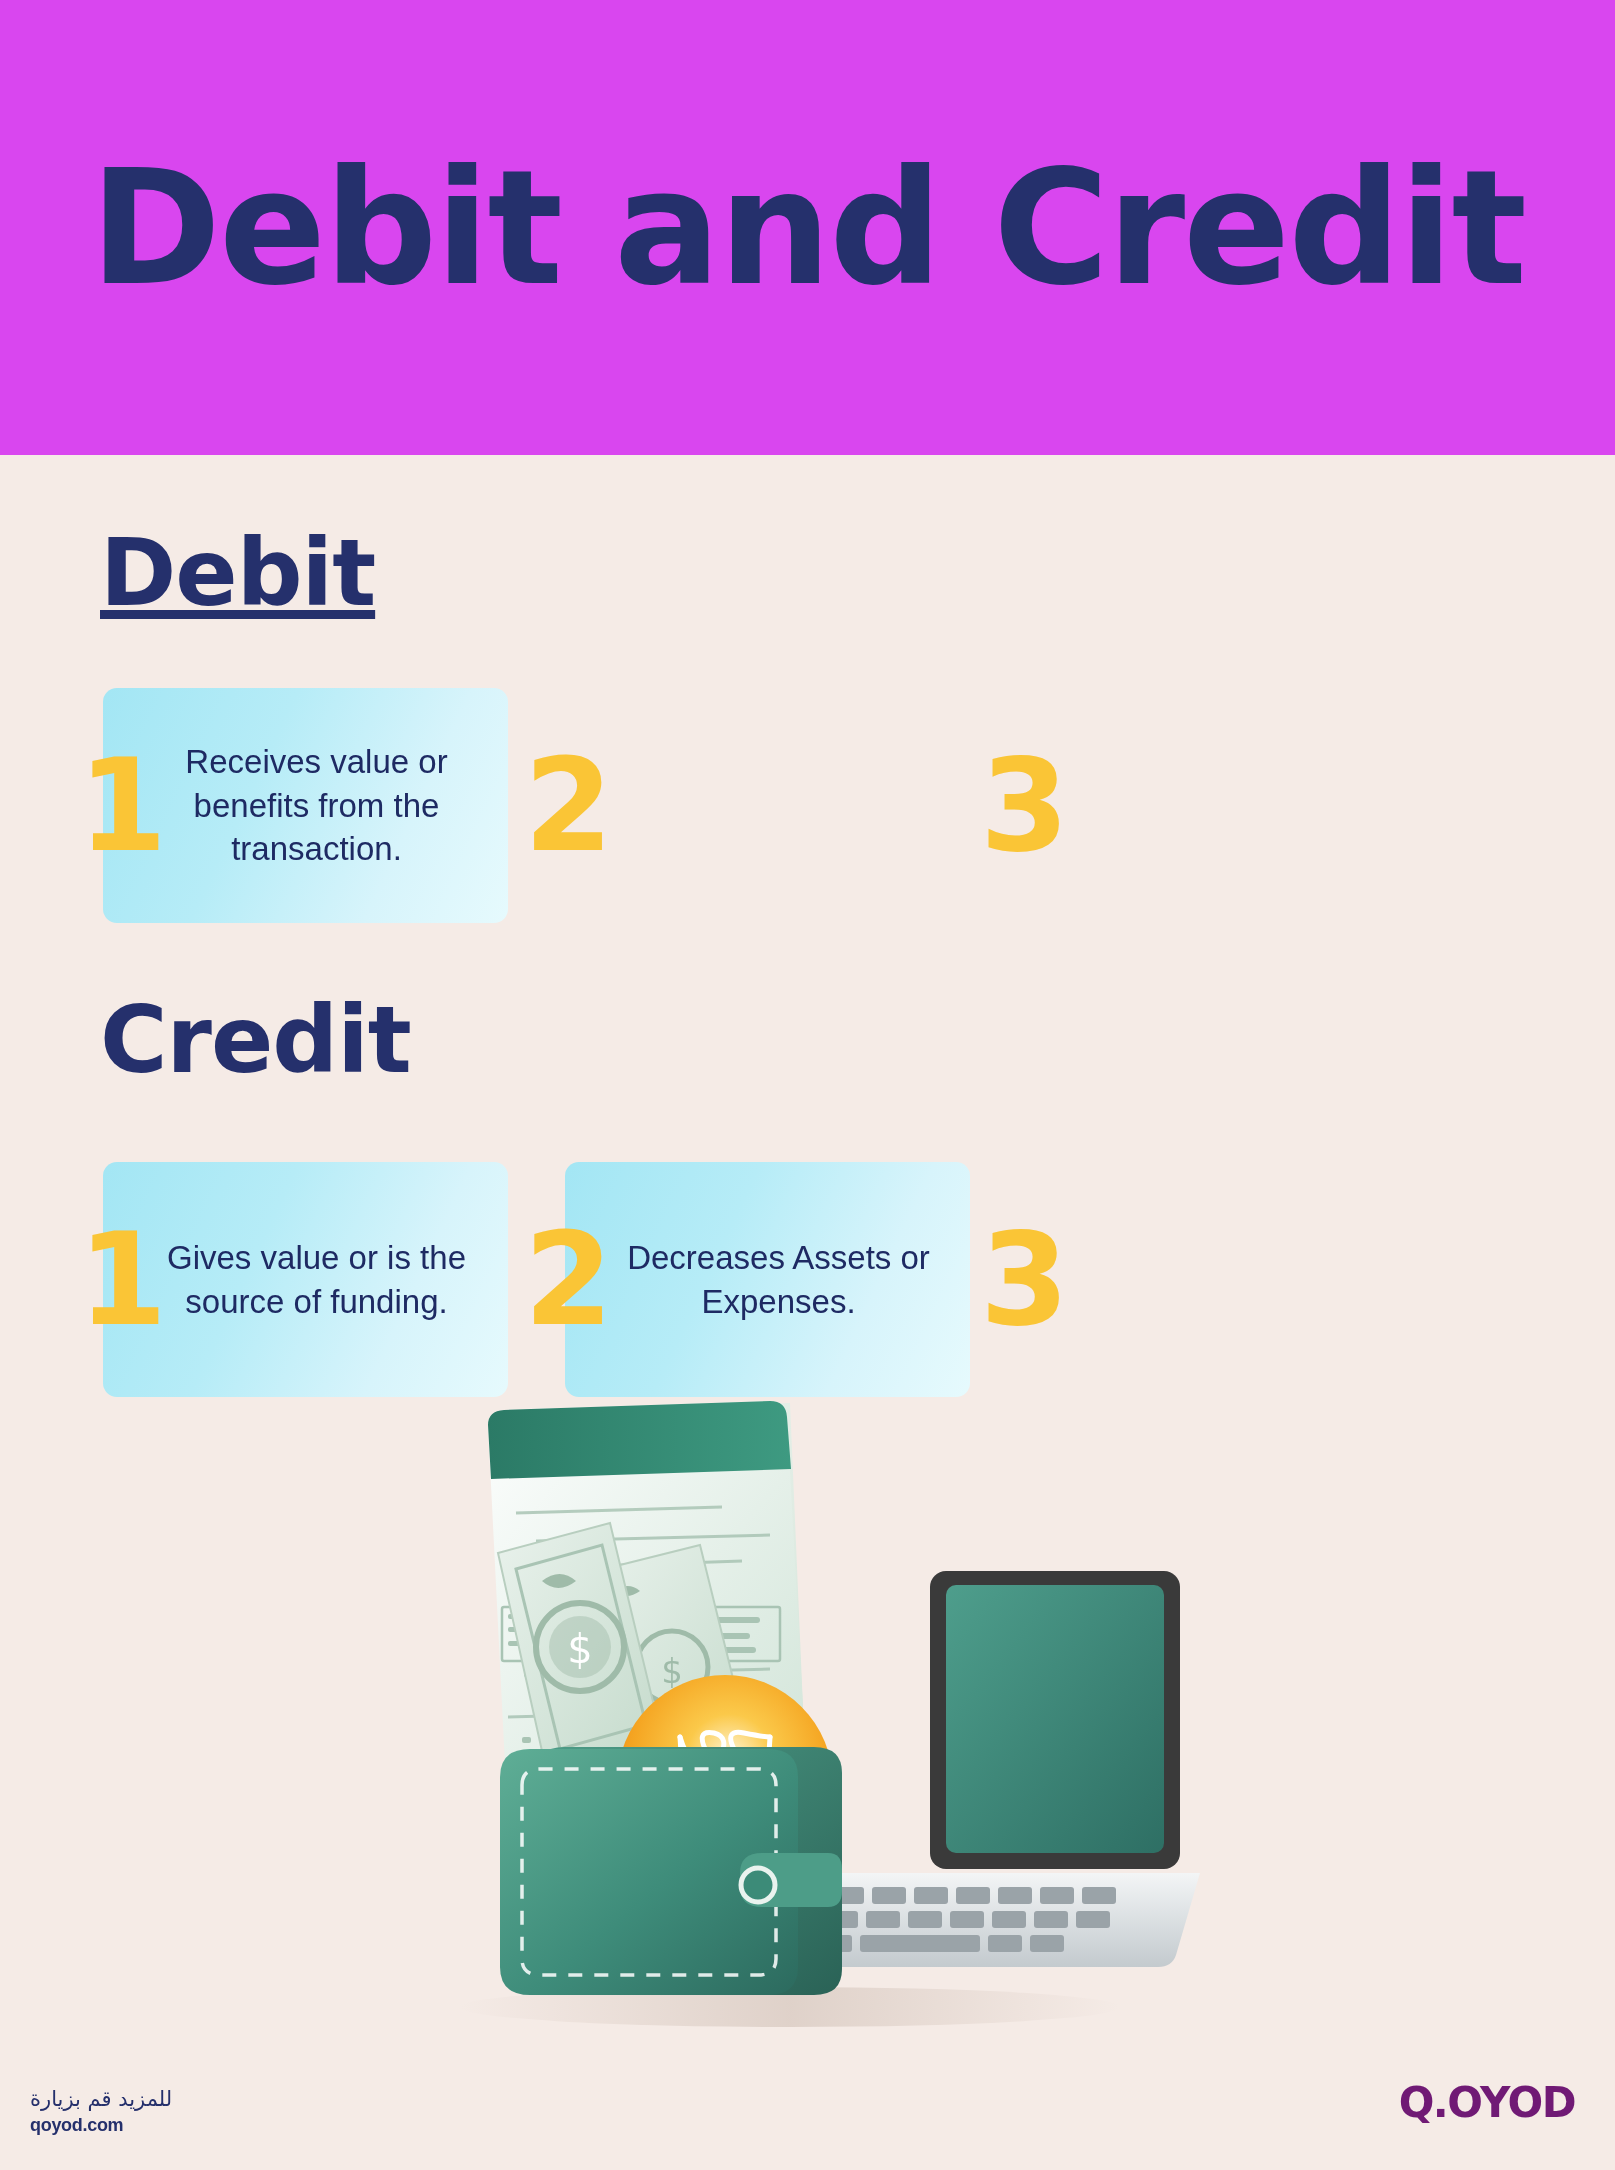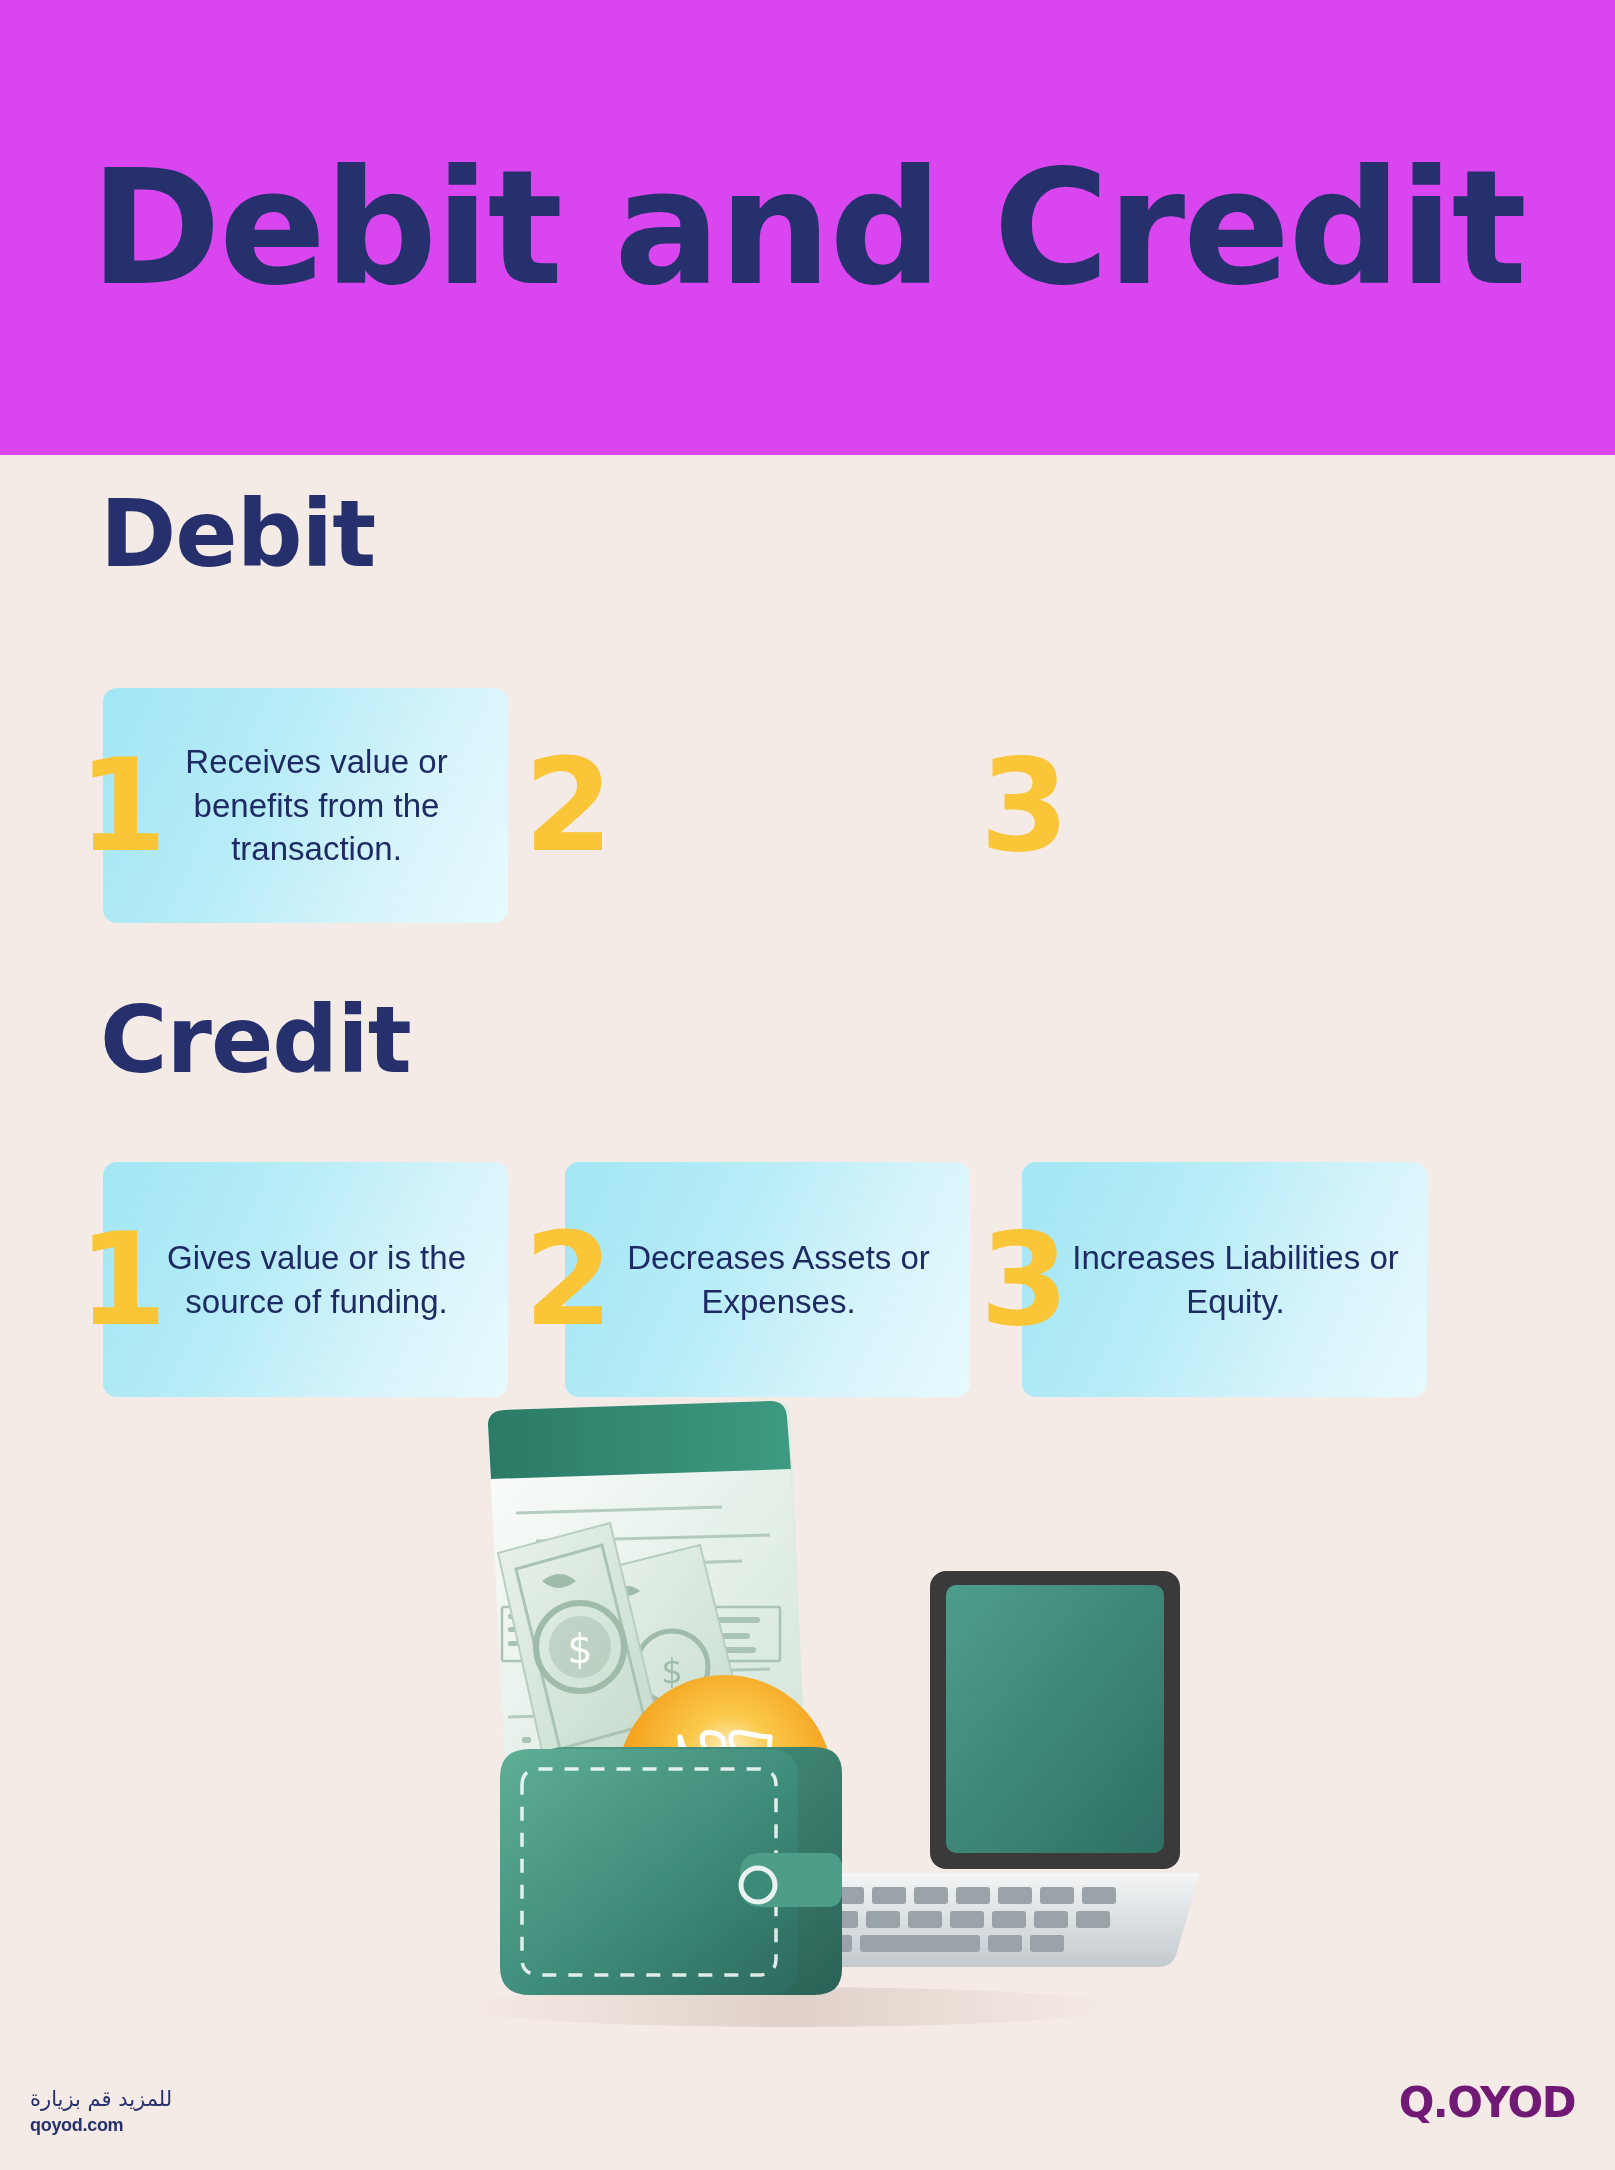--- a/index.html
+++ b/index.html
@@ -23,21 +23,21 @@
     font-family:"DejaVu Sans", sans-serif;
   }
 
   
   .section-heading {
     position:absolute; left:100px;
     font-size:92px; font-weight:bold; color:#25306C;
     letter-spacing:-1px; line-height:1;
     font-family:"DejaVu Sans", sans-serif;
   }
-  #heading-debit  { top:489px; }
+  #heading-debit  { top:528px;text-decoration:underline; }
   #heading-credit { top:995px; }
 
   .card-row { position:absolute; left:0; width:1615px; height:235px; }
   #row-debit  { top:688px; }
   #row-credit { top:1162px; }
 
   .card {
     position:absolute; top:0; height:235px;
     border-radius:14px;
     background:linear-gradient(115deg,#A3E6F4 0%,#B6ECF7 38%,#D7F4FB 72%,#E6FAFD 100%);
@@ -110,23 +110,20 @@
   <div class="card card-0">
     <div class="card-text">Gives value or is the source of funding.</div>
   </div>
   <div class="card-num num-0">1</div>
 
   <div class="card card-1">
     <div class="card-text">Decreases Assets or Expenses.</div>
   </div>
   <div class="card-num num-1">2</div>
 
-  <div class="card card-2">
-    <div class="card-text">Increases Liabilities or Equity.</div>
-  </div>
   <div class="card-num num-2">3</div>
 </div>
 
 <div class="illustration">
 <svg viewBox="0 0 830 660" xmlns="http://www.w3.org/2000/svg">
   <defs>
     <linearGradient id="gDocBack" x1="0" y1="0" x2="1" y2="1">
       <stop offset="0" stop-color="#F2F7F3"></stop>
           <stop offset="1" stop-color="#D3E4D8"></stop>
     </linearGradient>

